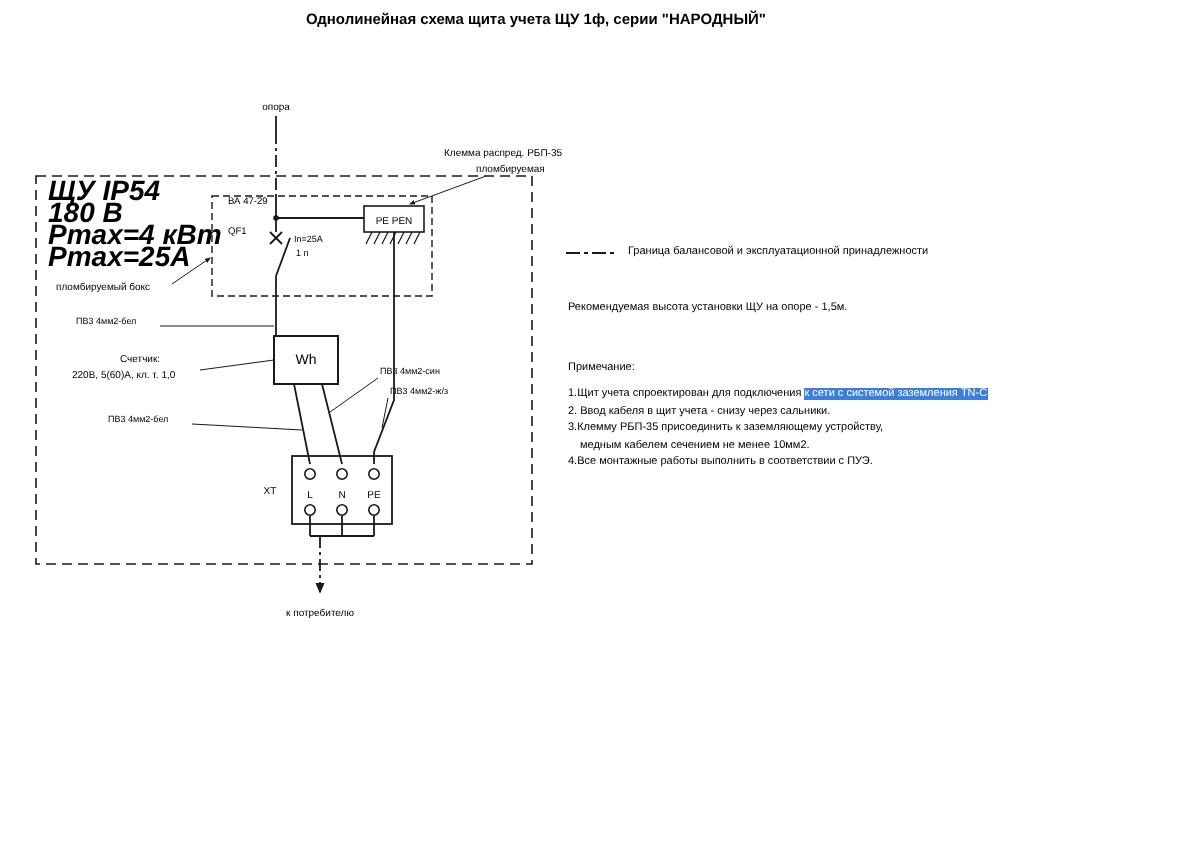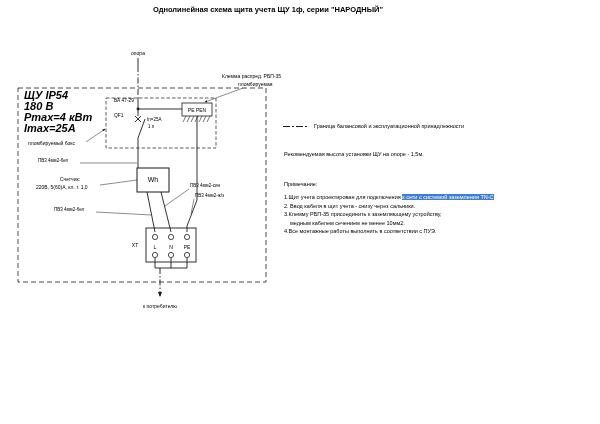--- a/index.html
+++ b/index.html
@@ -6,21 +6,21 @@
   .page{position:relative;width:536px;height:424px;background:#fff;overflow:hidden;
         font-family:"Liberation Sans", sans-serif;color:#000;}
   .title{position:absolute;top:5px;left:0;right:0;text-align:center;
          font-size:7.5px;font-weight:bold;}
   .logo{position:absolute;top:3px;right:5px;width:64px;text-align:center;line-height:1.05;}
   .logo-name{color:#d8262b;font-size:11px;font-weight:bold;font-style:italic;letter-spacing:.5px;
              text-shadow:.6px .6px 0 #1c4fa1;}
   .logo-sub{color:#1c4fa1;font-size:5.5px;font-weight:bold;font-style:italic;}
   .logo-url{color:#d8262b;font-size:4.5px;margin-top:1px;}
   .specs{position:absolute;left:24px;top:90px;font-style:italic;font-weight:bold;
-         font-size:11px;line-height:11px;white-space:nowrap;}
+         font-size:14px;line-height:11px;white-space:nowrap;}
   .legend-row{position:absolute;left:283px;top:123px;display:flex;align-items:center;
               font-size:5.5px;white-space:nowrap;}
   .legend-dash{width:26px;height:1px;margin-right:5px;
     background:repeating-linear-gradient(90deg,#1a1a1a 0 7px,transparent 7px 9px,#1a1a1a 9px 11px,transparent 11px 13px);}
   .height-note{position:absolute;left:284px;top:151px;font-size:5.5px;white-space:nowrap;}
   .notes-heading{position:absolute;left:284px;top:181px;font-size:5.5px;}
   .notes{position:absolute;left:284px;top:193px;font-size:5.5px;line-height:8.5px;white-space:nowrap;}
   .note-indent{padding-left:6px;}
   .hl{background:#3d7edb;color:#fff;}
   svg{position:absolute;left:0;top:0;}
@@ -131,21 +131,21 @@
 
     <text x="222" y="78" font-size="5">Клемма распред. РБП-35</text>
     <text x="238" y="86" font-size="5">пломбируемая</text>
     <line class="ln" x1="243" y1="88" x2="205" y2="102" stroke-width="0.5" marker-end="url(#arr)"></line>
   </svg>
 
   <div class="specs">
     <div>ЩУ IP54</div>
     <div>180 В</div>
     <div>Pmax=4 кВт</div>
-    <div>Imax=25А</div>
+    <div>Pmax=25А</div>
   </div>
 
   <div class="legend-row">
     <span class="legend-dash"></span>
     <span>Граница балансовой и эксплуатационной принадлежности</span>
   </div>
 
   <div class="height-note">Рекомендуемая высота установки ЩУ на опоре - 1,5м.</div>
   <div class="notes-heading">Примечание:</div>
   <div class="notes">

